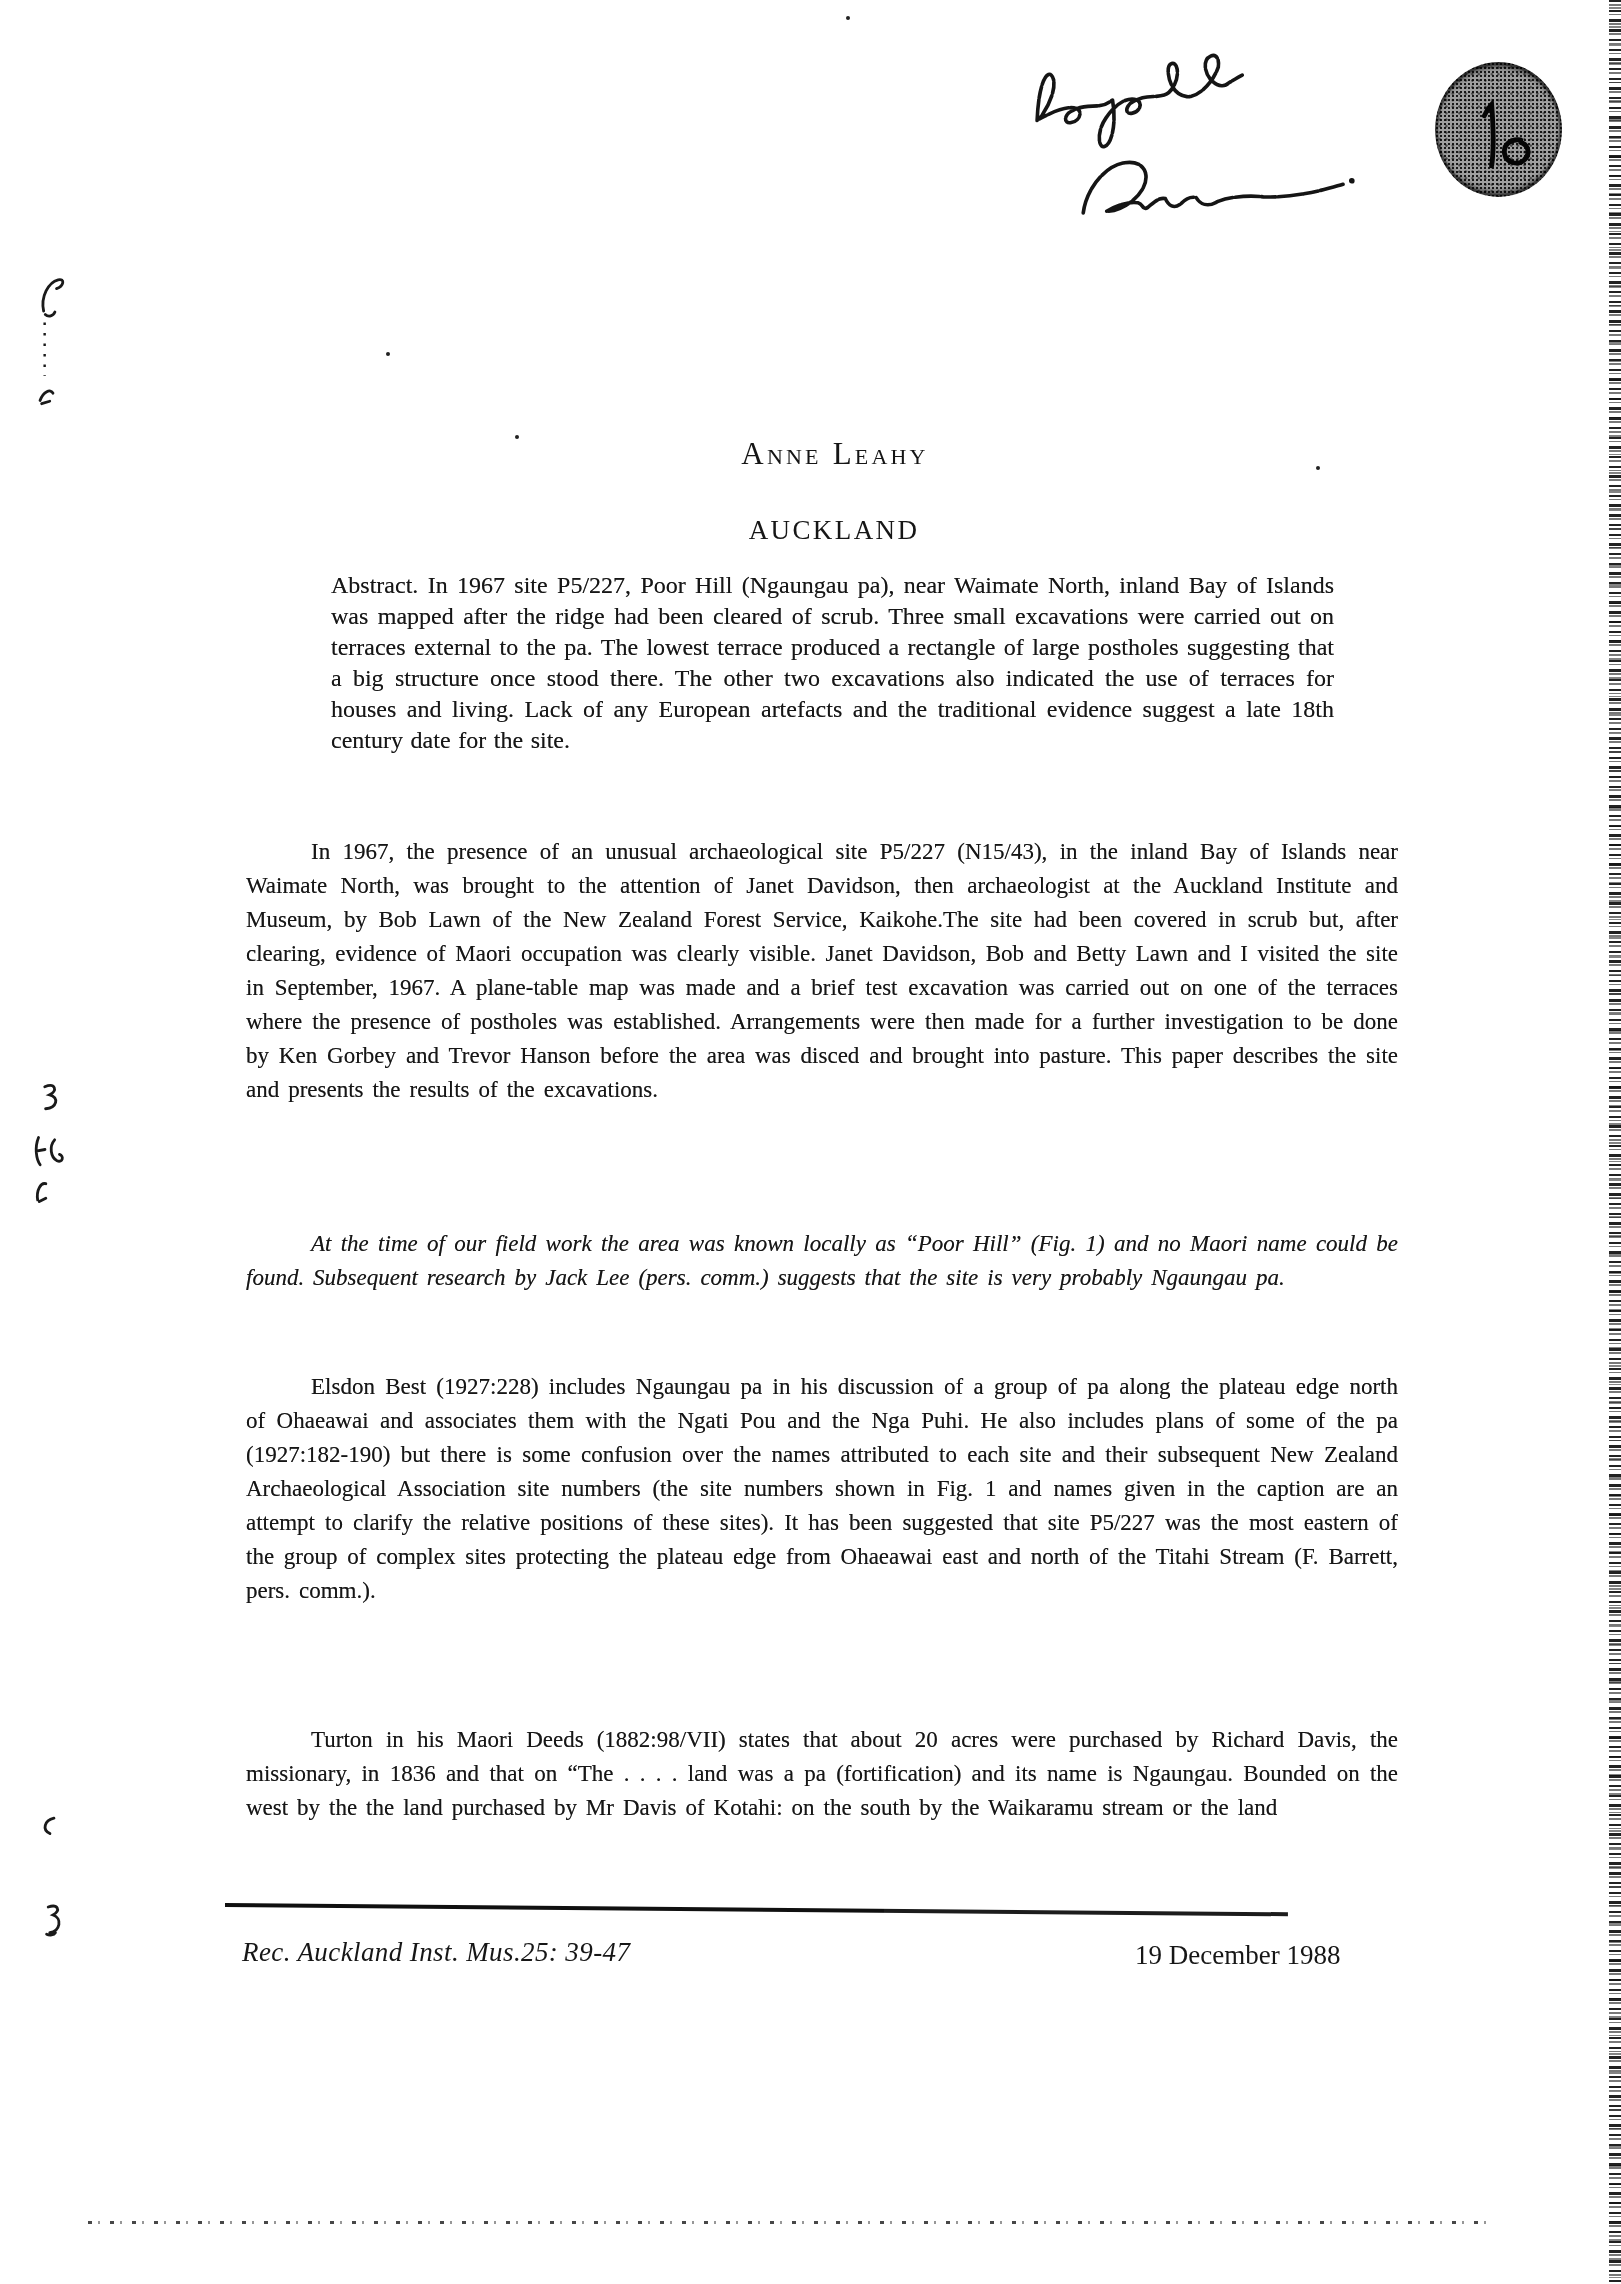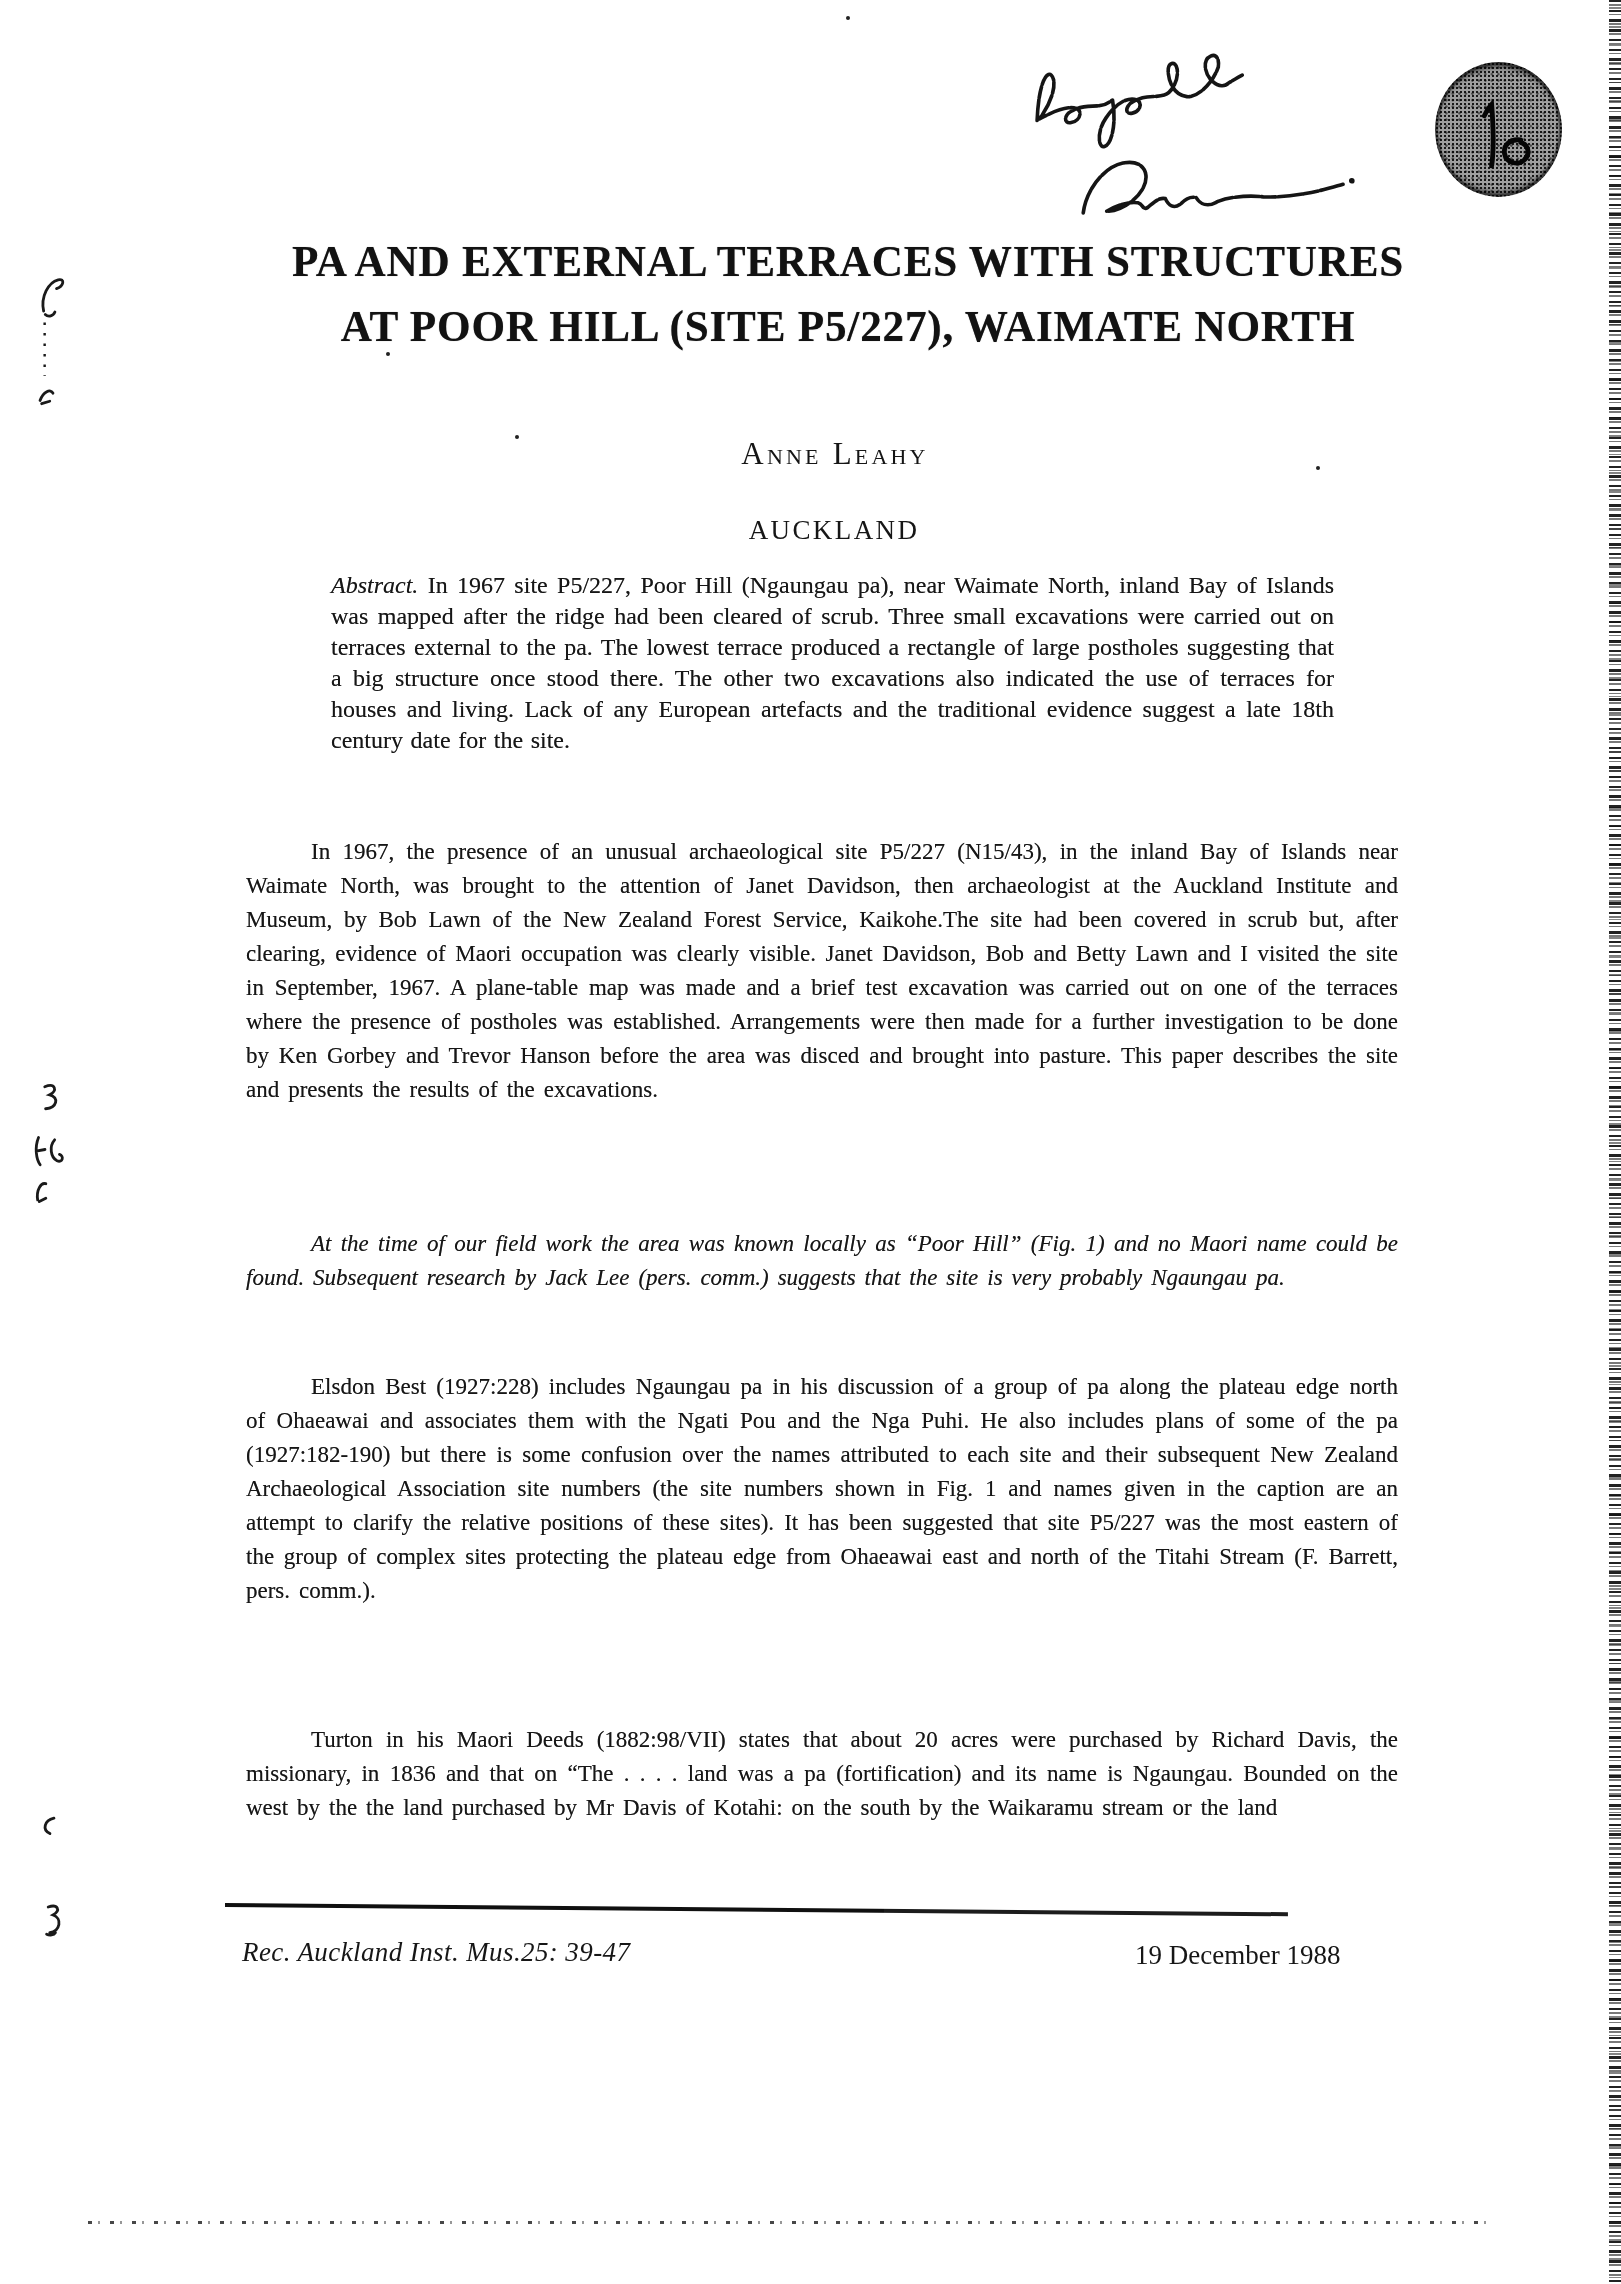--- a/index.html
+++ b/index.html
@@ -54,21 +54,21 @@
     position:absolute;
     left:331px; top:570px;
     width:1003px;
     margin:0;
     font-size:24px;
     line-height:31px;
     text-align:justify;
     word-spacing:1.6px;
     text-shadow:0 0 0.4px rgba(0,0,0,.5);
   }
-  .abs-label{font-style:italic;}
+  .abs-label{}
 
   
   .bodyp{
     position:absolute;
     left:246px;
     width:1152px;
     margin:0;
     font-size:23px;
     line-height:34px;
     text-align:justify;
@@ -165,24 +165,20 @@
 
   <div class="stamp">
     <svg width="127" height="135" viewBox="0 0 157 166" fill="none" stroke="#050505" stroke-width="6" stroke-linecap="round" aria-label="16">
       <path d="M61,66 C64,58 68,54 70,52 C72,78 73,108 70,128"></path>
       <path d="M106,96 C94,94 84,102 86,113 C88,124 102,128 110,121 C118,114 116,102 106,99"></path>
     </svg>
   </div>
 
   <div class="right-stripe"></div>
 
-  <h1 class="title">
-    <span class="tl">PA AND EXTERNAL TERRACES WITH STRUCTURES</span>
-    <span class="tl">AT POOR HILL (SITE P5/227), WAIMATE NORTH</span>
-  </h1>
 
   <div class="author">Anne Leahy</div>
   <div class="affiliation">AUCKLAND</div>
 
   <p class="abstract">
     <span class="abs-label">Abstract.</span>
     <span>In 1967 site P5/227, Poor Hill (Ngaungau pa), near Waimate North, inland Bay of Islands was mapped after the ridge had been cleared of scrub. Three small excavations were carried out on terraces external to the pa. The lowest terrace produced a rectangle of large postholes suggesting that a big structure once stood there. The other two excavations also indicated the use of terraces for houses and living. Lack of any European artefacts and the traditional evidence suggest a late 18th century date for the site.</span>
   </p>
 
   <p class="bodyp p1">In 1967, the presence of an unusual archaeological site P5/227 (N15/43), in the inland Bay of Islands near Waimate North, was brought to the attention of Janet Davidson, then archaeologist at the Auckland Institute and Museum, by Bob Lawn of the New Zealand Forest Service, Kaikohe.The site had been covered in scrub but, after clearing, evidence of Maori occupation was clearly visible. Janet Davidson, Bob and Betty Lawn and I visited the site in September, 1967. A plane-table map was made and a brief test excavation was carried out on one of the terraces where the presence of postholes was established. Arrangements were then made for a further investigation to be done by Ken Gorbey and Trevor Hanson before the area was disced and brought into pasture. This paper describes the site and presents the results of the excavations.</p>

